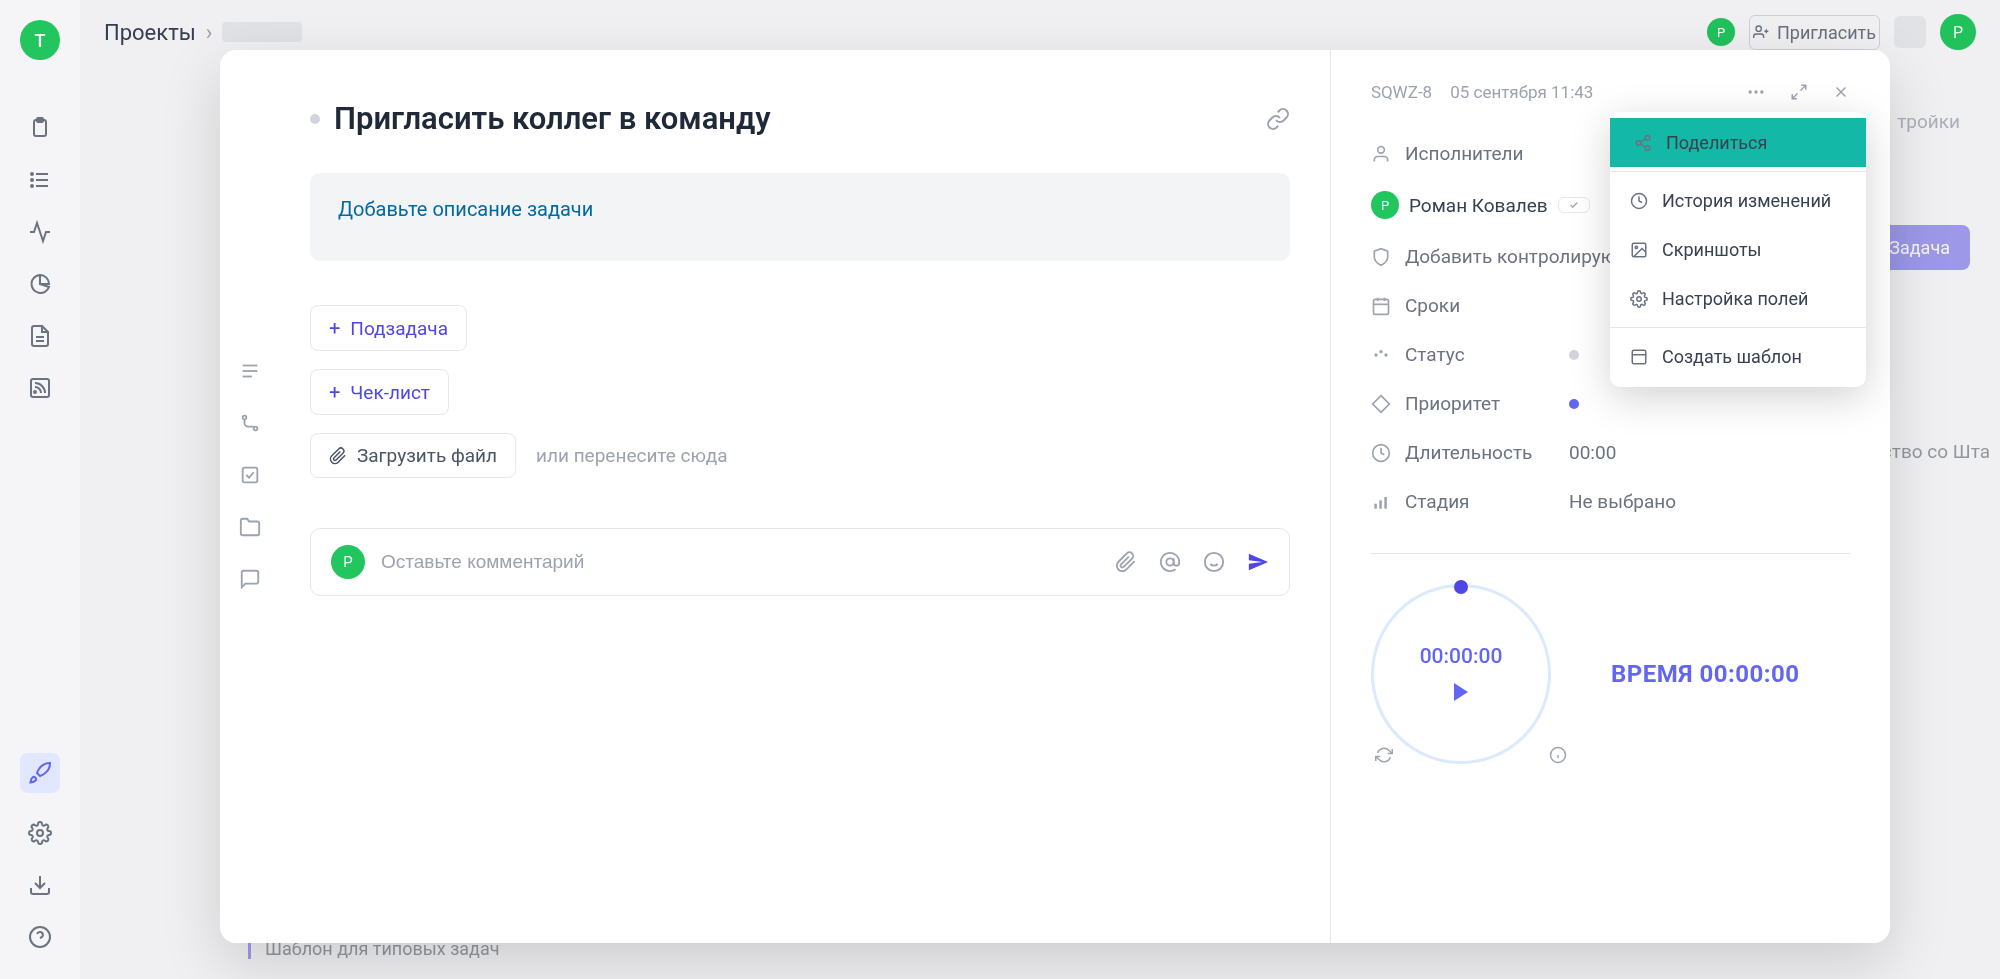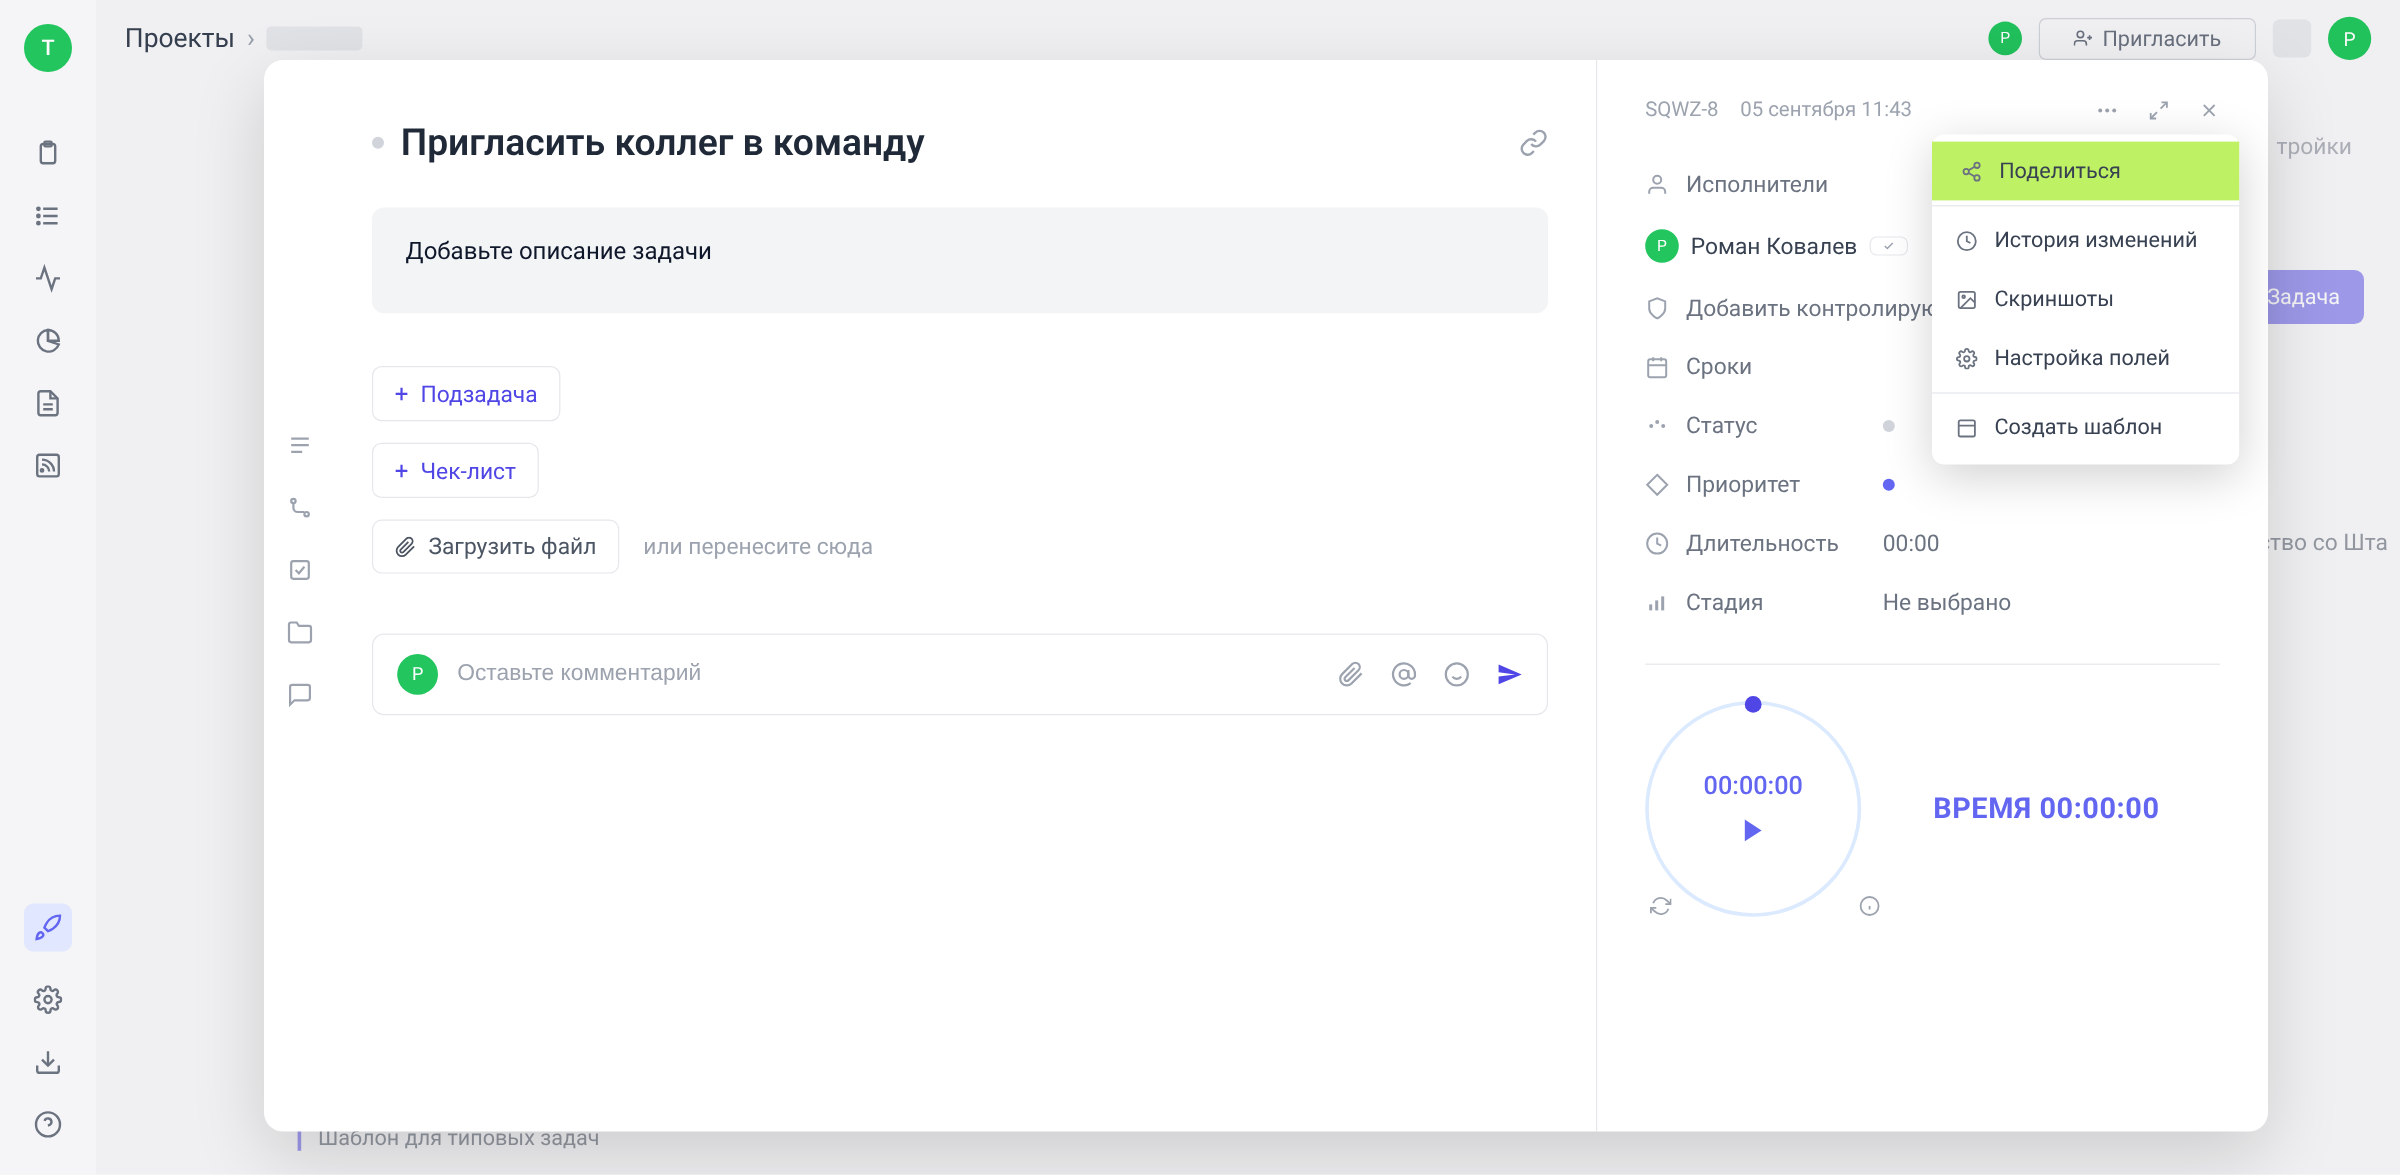--- a/index.html
+++ b/index.html
@@ -38,21 +38,21 @@
   height: 64px;
   display: flex; align-items: center;
   padding: 0 24px;
   gap: 12px;
 }
 .breadcrumb { font-size: 22px; color: #374151; display: flex; align-items: center; gap: 10px; }
 .breadcrumb .chev { color: #9ca3af; }
 .bc-skel { width: 80px; height: 20px; background: #e5e7eb; border-radius: 4px; }
 .top-right { margin-left: auto; display: flex; align-items: center; gap: 14px; }
 .small-avatar { width: 28px; height: 28px; border-radius:50%; background:#22c55e; color:#fff; display:flex;align-items:center;justify-content:center; font-size:13px; }
-.invite-btn { display:flex;align-items:center;gap:8px; padding:6px 28px; border:1px solid #d1d5db; border-radius:6px; color:#6b7280; font-size:18px; cursor:pointer; }
+.invite-btn { display:flex;align-items:center;gap:8px; padding:6px 3px; border:1px solid #d1d5db; border-radius:6px; color:#6b7280; font-size:18px; cursor:pointer; }
 .square-placeholder { width:32px;height:32px;background:#e5e7eb;border-radius:6px; }
 .overlay {
   position: absolute;
   inset: 0;
   background: rgba(0,0,0,0.02);
   z-index: 5;
 }
 .modal {
   position: absolute;
   top: 50px;
@@ -78,21 +78,21 @@
 .modal-main { flex: 1; padding: 50px 40px 40px 30px; display:flex; flex-direction:column; }
 .title-row { display:flex; align-items:center; gap:14px; }
 .status-dot { width:10px;height:10px;border-radius:50%;background:#d1d5db; }
 .task-title { font-size: 31px; font-weight: 600; color:#1f2937; flex:1; }
 .link-icon-btn { color:#9ca3af; cursor:pointer; }
 .description-box {
   margin-top: 36px;
   background: #f3f4f6;
   border-radius: 10px;
   padding: 24px 28px;
-  color: #0f172a;
+  color: #0369a1;
   font-size: 20px;
   min-height: 88px;
 }
 .action-buttons { margin-top: 44px; display:flex; flex-direction:column; gap:18px; align-items:flex-start;}
 .outline-btn {
   display:flex;align-items:center;gap:10px;
   padding: 10px 18px;
   border:1px solid #e5e7eb;
   border-radius:8px;
   color:#4f46e5;
@@ -179,21 +179,21 @@
   padding: 6px 0;
   z-index: 20;
 }
 .dropdown-item {
   display:flex;align-items:center;gap:14px;
   padding: 14px 20px;
   font-size:18px;
   color:#374151;
   cursor:pointer;
 }
-.dropdown-item.highlighted { background:#bef264;padding-left:24px; }
+.dropdown-item.highlighted { background:#14b8a6;padding-left:24px; }
 .dropdown-divider { height:1px; background:#e5e7eb; margin:4px 0; }
 .dd-icon { width:18px;height:18px; color:#6b7280; flex-shrink:0; }
 .bg-content {
   position:absolute; inset:0; z-index:1;
   opacity:0.5;
 }
 .bg-task-btn { position:absolute; top:225px; right:30px; background:#4f46e5; color:#fff; padding:12px 20px; border-radius:8px; font-size:18px;}
 .bg-settings { position:absolute; top:110px; right:40px; color:#6b7280; font-size:19px;}
 .bg-row { position:absolute; top:440px; right:10px; color:#374151; font-size:19px;}
 .bg-templ { position:absolute; bottom:20px; left:168px; color:#374151; font-size:18px; border-left:3px solid #4f46e5; padding-left:14px;}

